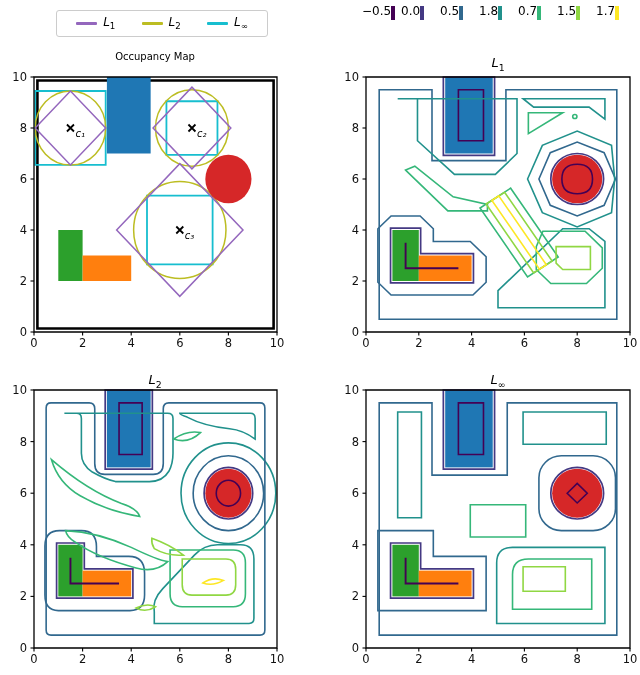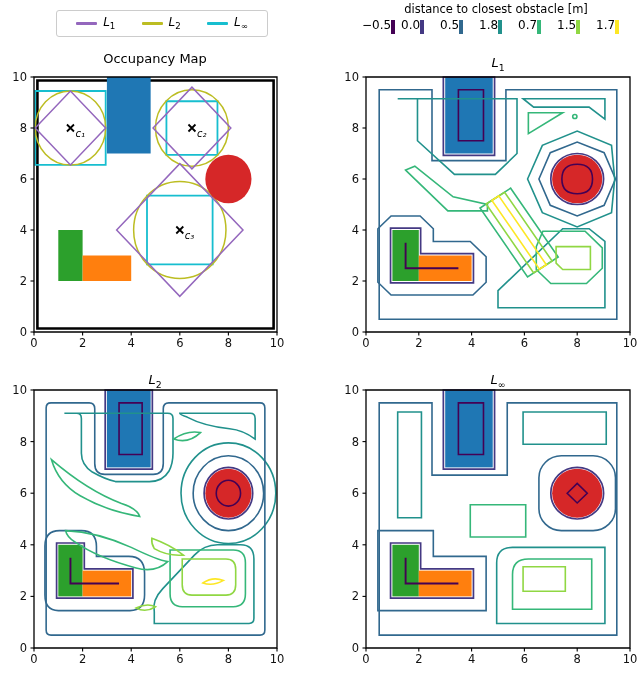--- a/index.html
+++ b/index.html
@@ -14,21 +14,21 @@
   .legend-label{font-size:12px;font-style:italic;line-height:1;}
   .legend-label sub, .plot-title sub{font-style:normal;font-size:0.72em;}
   
   .cbar{position:absolute;left:352px;top:2px;width:288px;}
   .cbar-title{text-align:center;font-size:11.5px;white-space:nowrap;}
   .cbar-row{display:flex;justify-content:space-between;margin-top:1px;padding:0 10px;}
   .cbar-tick{display:flex;flex-direction:row;align-items:center;width:34px;}
   .cbar-tick-label{font-size:12px;line-height:1.2;}
   .cbar-swatch{width:4px;height:14px;margin-top:3px;}
   
-  .plot-title{position:absolute;transform:translateX(-50%);font-size:13px;
+  .plot-title{position:absolute;transform:translateX(-50%);font-size:10px;
       white-space:nowrap;line-height:1;}
   .plot-title.math{font-style:italic;font-size:13px;}
   
   #figure-svg{position:absolute;left:0;top:0;}
   text.tick{font-family:"DejaVu Sans","Liberation Sans",sans-serif;font-size:11.5px;fill:#111;}
   text.ptlabel{font-family:"DejaVu Sans","Liberation Sans",sans-serif;font-size:10px;font-style:italic;fill:#000;}
 </style>
 </head>
 <body>
 
@@ -41,21 +41,20 @@
     <span class="legend-line" style="background: rgb(188, 189, 34);"></span>
     <span class="legend-label"><span>L</span><sub>2</sub></span>
   </div>
   <div class="legend-item">
     <span class="legend-line" style="background: rgb(23, 190, 207);"></span>
     <span class="legend-label"><span>L</span><sub>∞</sub></span>
   </div>
 </div>
 
 <div class="cbar">
-  <div class="cbar-title">distance to closest obstacle [m]</div>
   <div class="cbar-row">
     <div class="cbar-tick">
         <span class="cbar-tick-label">−0.5</span>
         <span class="cbar-swatch" style="background: rgb(68, 1, 84);"></span>
       </div>
     <div class="cbar-tick">
         <span class="cbar-tick-label">0.0</span>
         <span class="cbar-swatch" style="background: rgb(68, 57, 131);"></span>
       </div>
     <div class="cbar-tick">

